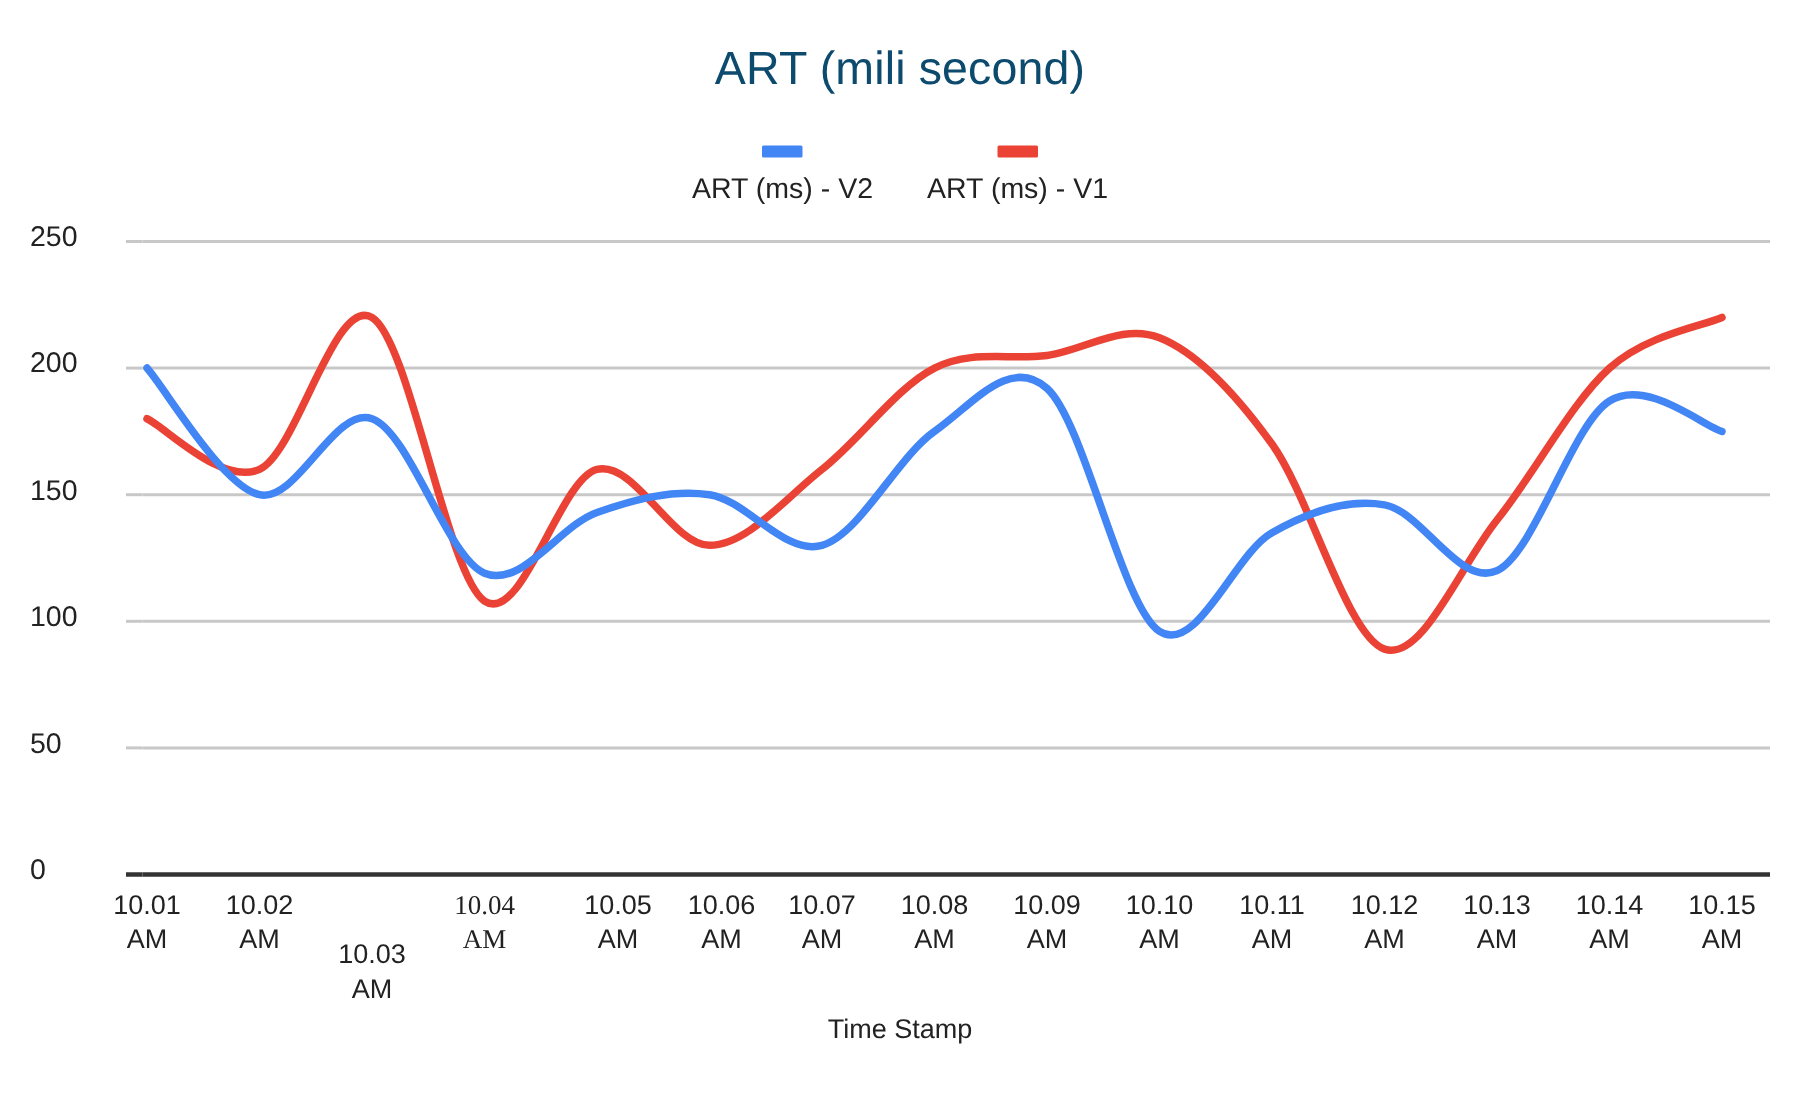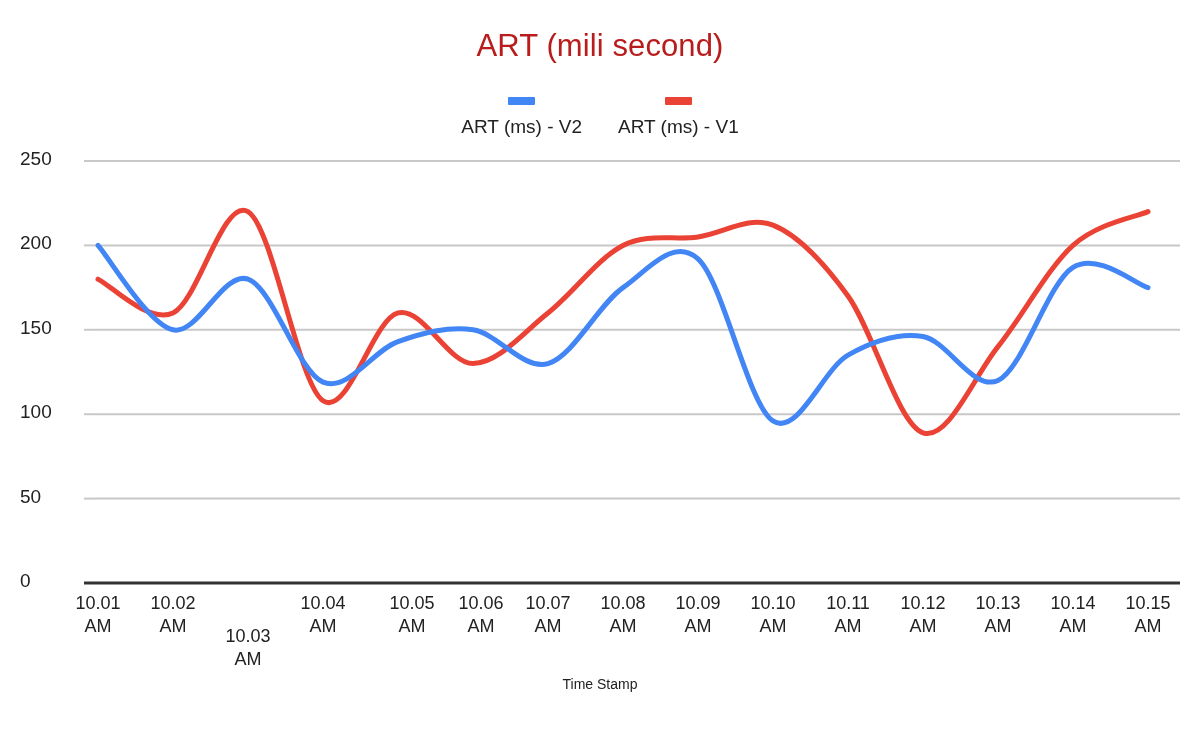--- a/index.html
+++ b/index.html
@@ -20,21 +20,21 @@
     height: 742px;
     background: #ffffff;
   }
   .chart-title {
     position: absolute;
     top: 28px;
     left: 0;
     width: 1200px;
     text-align: center;
     font-size: 31px;
-    color: #b91c1c;
+    color: #0c4a6e;
     font-weight: 400;
     letter-spacing: 0.1px;
   }
   .legend {
     position: absolute;
     top: 97px;
     left: 0;
     width: 1200px;
     display: flex;
     justify-content: center;
@@ -78,21 +78,21 @@
     line-height: 23px;
     width: 90px;
   }
   .xtick span { display: block; }
   .axis-title {
     position: absolute;
     top: 676px;
     left: 0;
     width: 1200px;
     text-align: center;
-    font-size: 14px;
+    font-size: 18px;
     color: #222222;
   }
 </style>
 </head>
 <body>
 
 <div id="chart-root">
 
   <div class="chart-title">ART (mili second)</div>
 
@@ -142,21 +142,21 @@
         <span>AM</span>
       </div>
       <div class="xtick" style="left: 128px; top: 592px;">
         <span>10.02</span>
         <span>AM</span>
       </div>
       <div class="xtick" style="left: 203px; top: 592px; margin-top: 33px;">
         <span>10.03</span>
         <span>AM</span>
       </div>
-      <div class="xtick" style="left: 278px; top: 592px;">
+      <div class="xtick" style="left: 278px; top: 592px; font-family: Liberation Serif, serif;">
         <span>10.04</span>
         <span>AM</span>
       </div>
       <div class="xtick" style="left: 367px; top: 592px;">
         <span>10.05</span>
         <span>AM</span>
       </div>
       <div class="xtick" style="left: 436px; top: 592px;">
         <span>10.06</span>
         <span>AM</span>

